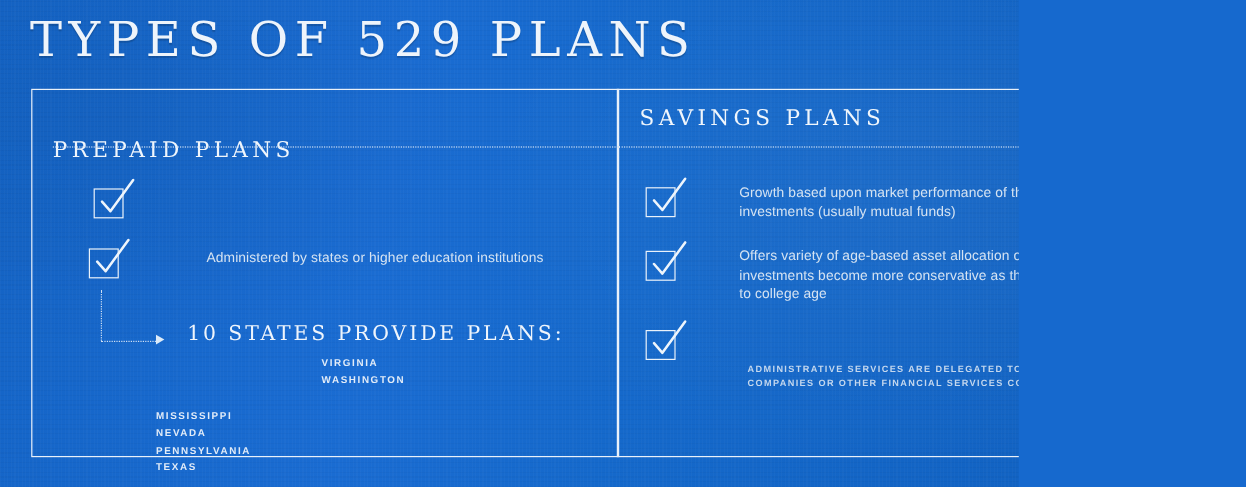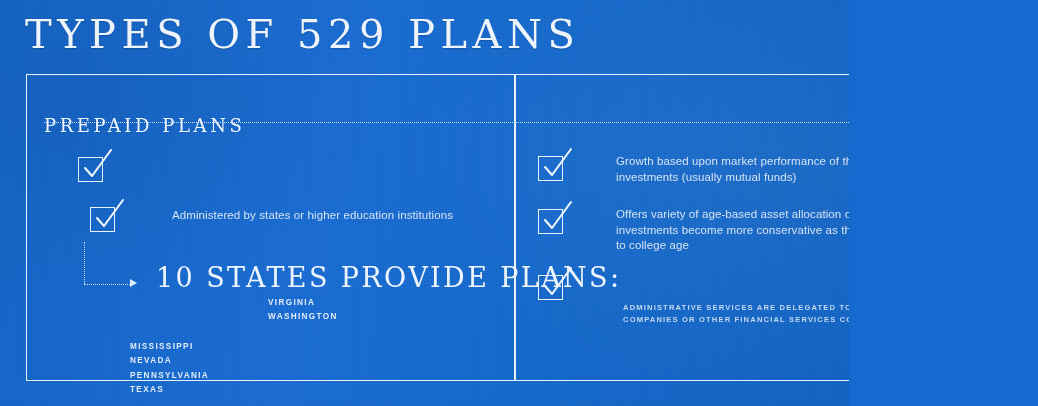--- a/index.html
+++ b/index.html
@@ -155,21 +155,21 @@
   .item-text {
     color: #d5e3f2;
     font-size: 11.5px;
     line-height: 15.5px;
     font-weight: 400;
     letter-spacing: 0.1px;
   }
 
   
   .item-l1 { left: 52px; top: 79px;  width: 420px; }
-  .item-l2 { left: 64px; top: 129px; width: 420px; }
+  .item-l2 { left: 48px; top: 129px; width: 420px; gap: 16px; }
   .item-l1 .item-text { padding: 5px 0 0 54px; }
   .item-l2 .item-text { padding: 5px 0 0 54px; }
 
   
   .item-r1 { left: 23px; top: 78px;  width: 440px; }
   .item-r2 { left: 23px; top: 131px; width: 440px; }
   .item-r3 { left: 23px; top: 197px; width: 440px; }
   .item-r1 .item-text,
   .item-r2 .item-text,
   .item-r3 .item-text { padding: 2px 0 0 50px; }
@@ -209,21 +209,21 @@
     border-bottom: 4.5px solid transparent;
     border-left: 7px solid #dcebf9;
   }
 
   
   .states-heading {
     position: absolute;
     left: 130px;
     top: 192px;
     font-family: "DejaVu Serif", serif;
-    font-size: 27px;
+    font-size: 17px;
     line-height: 24px;
     letter-spacing: 2.4px;
     color: #eff5fc;
     white-space: nowrap;
   }
   .states-grid {
     position: absolute;
     left: 104px;
     top: 222px;
     display: flex;
@@ -311,20 +311,23 @@
       <div class="state-col c3">
         <div class="state-item">VIRGINIA</div>
         <div class="state-item">WASHINGTON</div>
       </div>
     </div>
 
   </div>
 
   <div class="col col-right">
 
+    <div class="col-head">
+      <div class="col-title">SAVINGS PLANS</div>
+    </div>
     <div class="head-rule"></div>
 
     <div class="item item-r1">
       <span class="checkbox">
         <span class="box"></span>
         <svg viewBox="0 0 40 40" aria-hidden="true">
           <path d="M8 20 L15 28 L34 2" fill="none" stroke="#eef5fc" stroke-width="2.1" stroke-linecap="round" stroke-linejoin="round"></path>
         </svg>
       </span>
       <span class="item-text">Growth based upon market performance of the underlying investments (usually mutual funds)</span>

